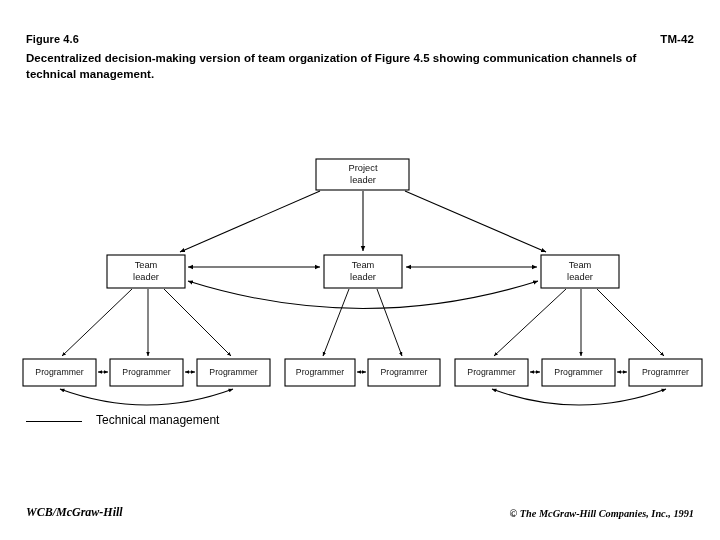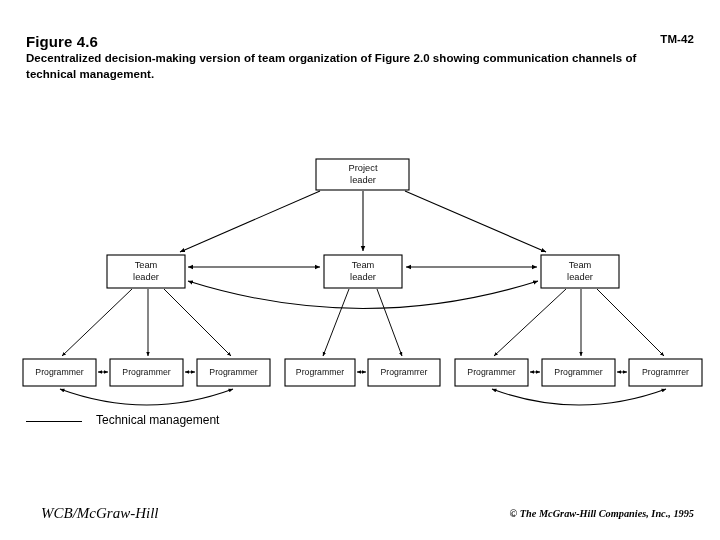--- a/index.html
+++ b/index.html
@@ -28,21 +28,21 @@
     top: 33px;
     width: 668px;
   }
   .header-row1 {
     position: relative;
     height: 16px;
   }
   .fig-label {
     position: absolute;
     left: 0; top: 0;
-    font-size: 15px;
+    font-size: 11px;
     font-weight: bold;
     letter-spacing: 0.1px;
     white-space: nowrap;
   }
   .tm-code {
     position: absolute;
     right: 0; top: 0;
     font-size: 11.5px;
     font-weight: bold;
     letter-spacing: 0.1px;
@@ -126,26 +126,26 @@
   
   .footer {
     position: absolute;
     left: 26px;
     top: 505px;
     width: 668px;
     height: 20px;
   }
   .footer-left {
     position: absolute;
-    left: 15px;
+    left: 0;
     top: 0;
     font-family: "Liberation Serif", serif;
     font-style: italic;
-    font-weight: normal;
-    font-size: 15px;
+    font-weight: bold;
+    font-size: 12px;
     white-space: nowrap;
   }
   .footer-right {
     position: absolute;
     right: 0;
     top: 3px;
     font-family: "Liberation Serif", serif;
     font-style: italic;
     font-weight: bold;
     font-size: 10.3px;
@@ -155,21 +155,21 @@
 </head>
 <body>
 
 <div class="page">
 
   <div class="header">
     <div class="header-row1">
       <div class="fig-label">Figure 4.6</div>
       <div class="tm-code">TM-42</div>
     </div>
-    <div class="caption">Decentralized decision-making version of team organization of Figure 2.0 showing communication channels of technical management.</div>
+    <div class="caption">Decentralized decision-making version of team organization of Figure 4.5 showing communication channels of technical management.</div>
   </div>
 
   <div class="diagram-wrap">
     <svg class="diagram" width="720" height="300" viewBox="0 0 720 300">
       <defs>
         <marker id="ah" viewBox="0 0 10 10" refX="9.2" refY="5" markerWidth="5.2" markerHeight="5.2" orient="auto-start-reverse">
           <path d="M 0 0.9 L 9.6 5 L 0 9.1 z" fill="#000000"></path>
         </marker>
         <marker id="ahs" viewBox="0 0 10 10" refX="9.2" refY="5" markerWidth="4.6" markerHeight="4.6" orient="auto-start-reverse">
           <path d="M 0 1 L 9.6 5 L 0 9 z" fill="#000000"></path>
@@ -270,16 +270,16 @@
     </svg>
   </div>
 
   <div class="legend">
     <div class="legend-line"></div>
     <div class="legend-label">Technical management</div>
   </div>
 
   <div class="footer">
     <div class="footer-left">WCB/McGraw-Hill</div>
-    <div class="footer-right">© The McGraw-Hill Companies, Inc., 1995</div>
+    <div class="footer-right">© The McGraw-Hill Companies, Inc., 1991</div>
   </div>
 
 </div>
 
 </body></html>

